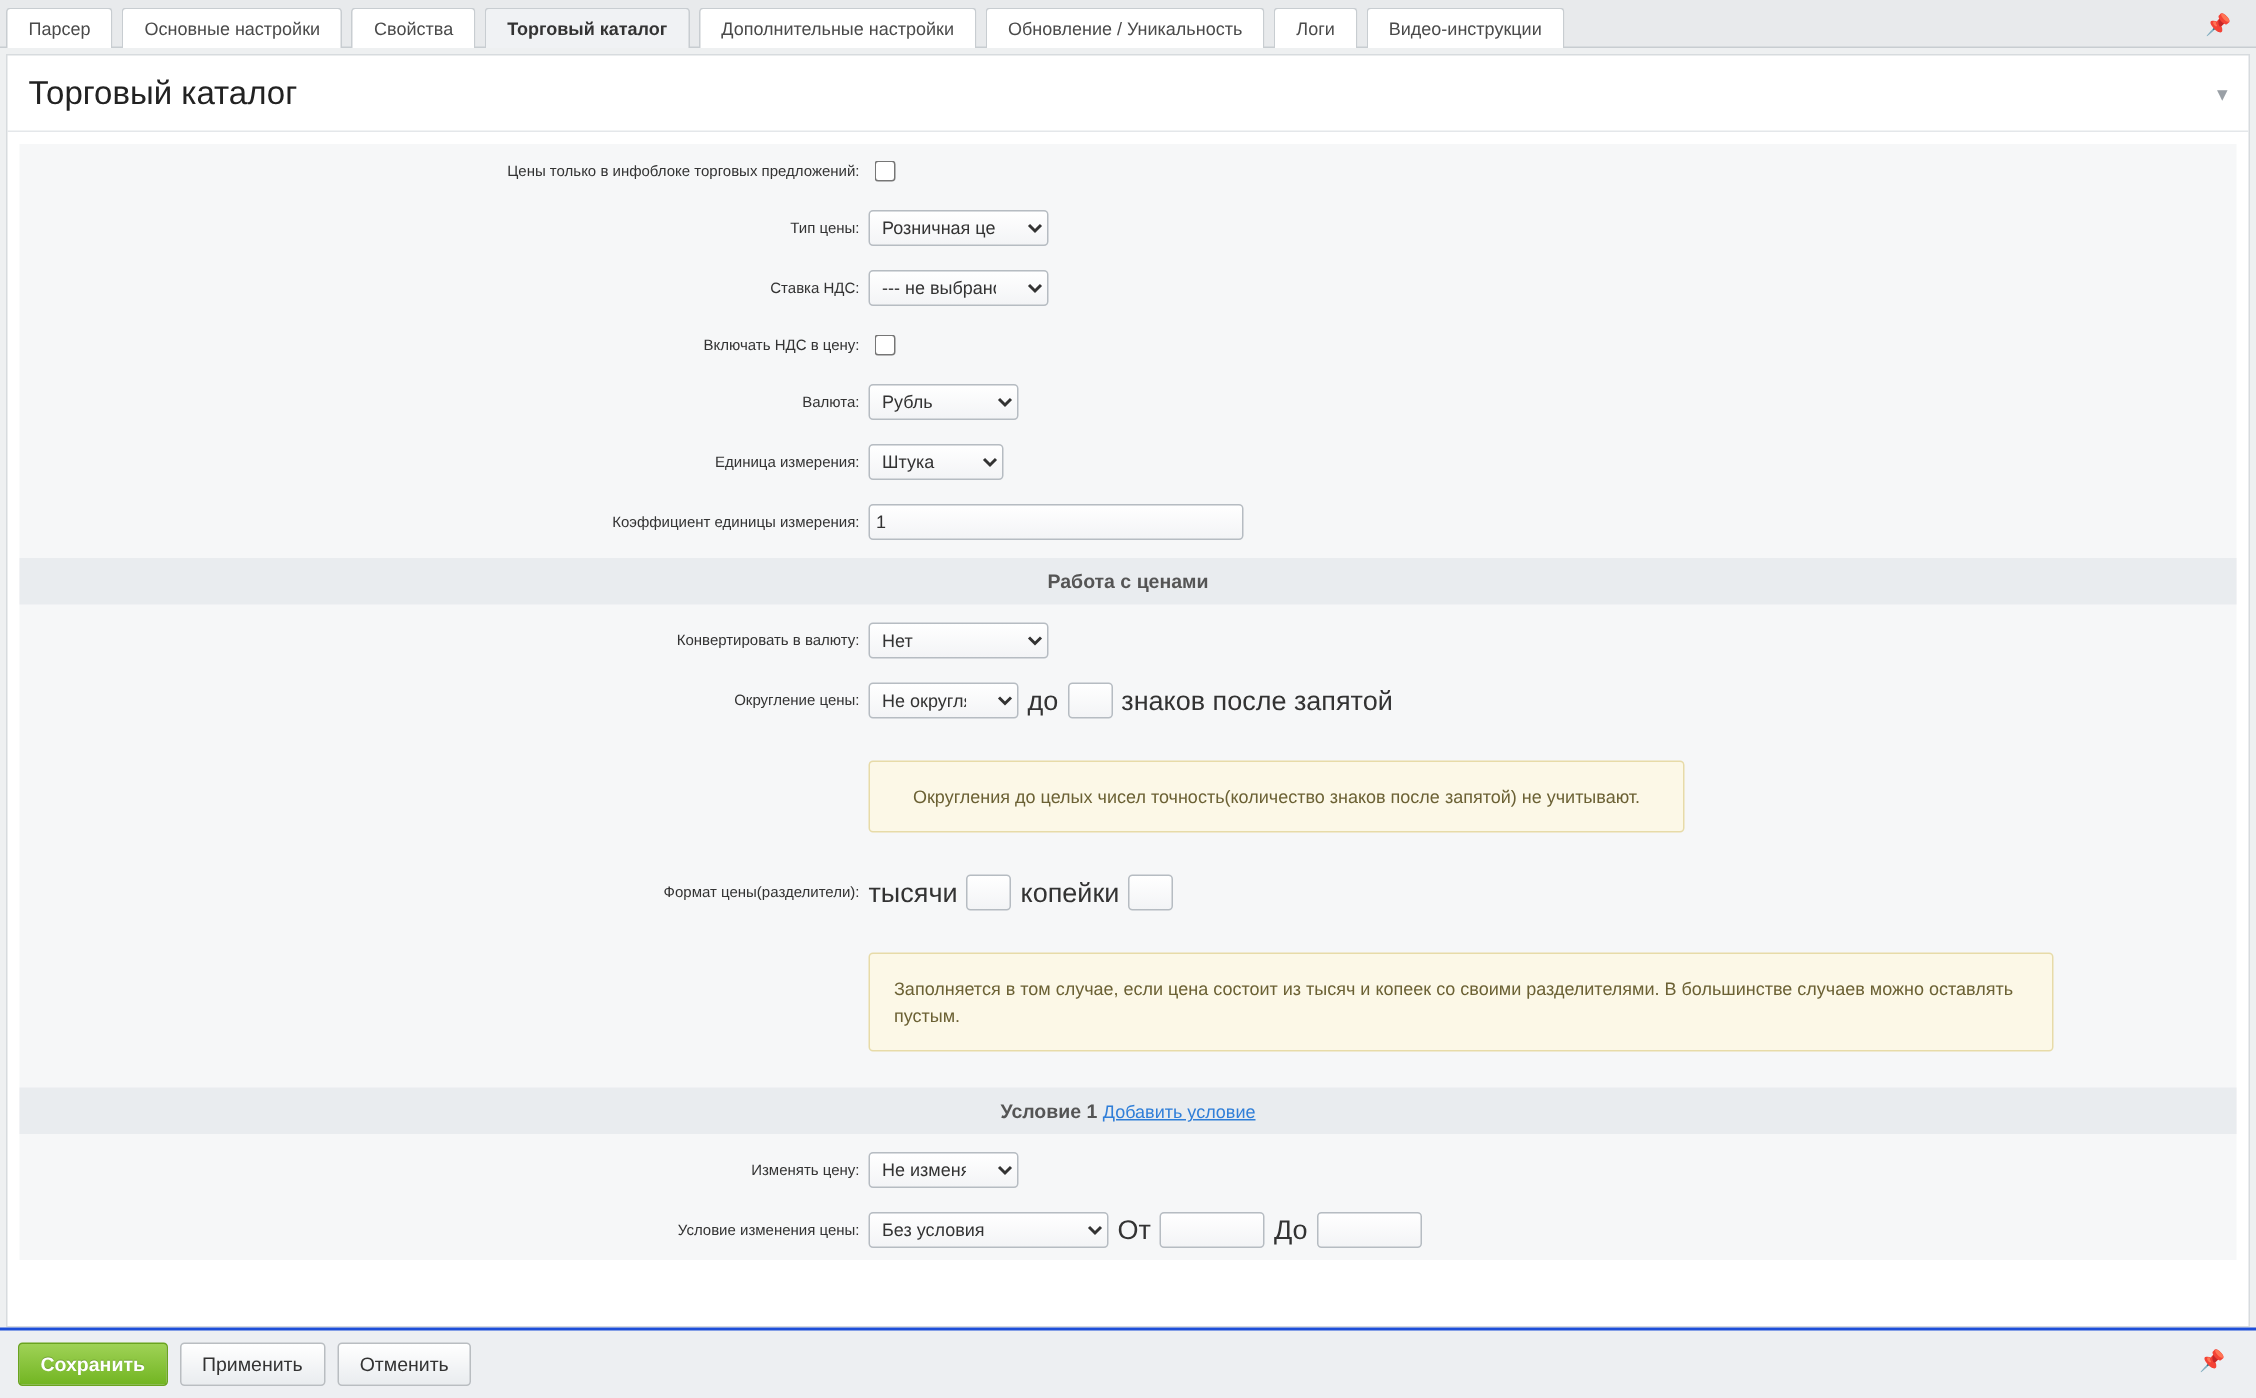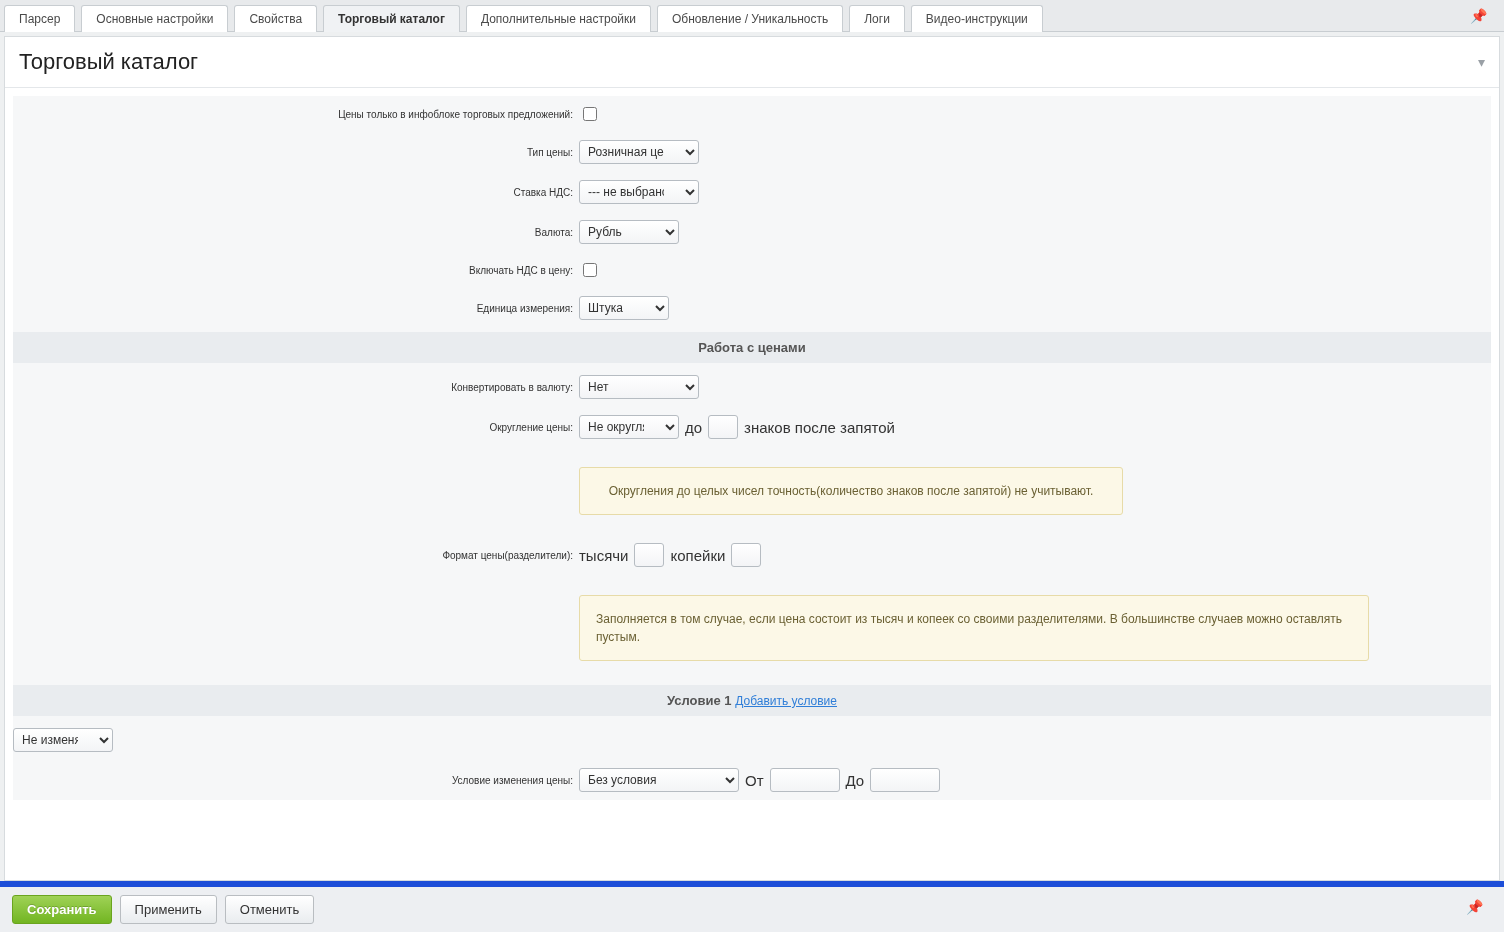--- a/index.html
+++ b/index.html
@@ -141,21 +141,21 @@
     padding: 14px 16px;
     background: #fcf8e7;
     border: 1px solid #e7dba8;
     border-radius: 3px;
     color: #6b6134;
     font-size: 12px;
     line-height: 1.5;
   }
   .footer {
     background: #edeff2;
-    border-top: 6px solid #1d4ed8;
+    border-top: 2px solid #1d4ed8;
     padding: 8px 12px;
     display: flex;
     gap: 8px;
     align-items: flex-end;
     position: relative;
   }
   .btn {
     border: 1px solid #b9bdc1;
     background: linear-gradient(#ffffff, #e9ecef);
     padding: 6px 14px;
@@ -170,21 +170,21 @@
     color: #fff;
     font-weight: bold;
     text-shadow: 0 -1px 0 rgba(0,0,0,0.2);
   }
   .footer .pin-icon {
     position: absolute;
     right: 10px;
     top: 12px;
   }
   .inline-label {
-    font-size: 15px;
+    font-size: 18px;
     color: #333;
   }
   .tight-input {
     width: 30px;
     text-align: center;
   }
   .mid-input {
     width: 70px;
   }
   .wide-input {
@@ -234,44 +234,50 @@
       <div class="form-row">
         <div class="form-label">Ставка НДС:</div>
         <div class="form-field">
           <select style="width:120px;">
             <option>--- не выбрано ---</option>
           </select>
         </div>
       </div>
 
       <div class="form-row">
+        <div class="form-label">Включать НДС в цену:</div>
+        <div class="form-field">
+          <input type="checkbox" style="">
+        </div>
+      </div>
+
+      <div class="form-row">
         <div class="form-label">Валюта:</div>
         <div class="form-field">
           <select style="width:100px;">
             <option>Рубль</option>
           </select>
         </div>
       </div>
 
       <div class="form-row">
-        <div class="form-label">Включать НДС в цену:</div>
-        <div class="form-field">
-          <input type="checkbox" style="">
-        </div>
-      </div>
-
-      <div class="form-row">
         <div class="form-label">Единица измерения:</div>
         <div class="form-field">
           <select style="width:90px;">
             <option>Штука</option>
           </select>
         </div>
       </div>
 
+      <div class="form-row">
+        <div class="form-label">Коэффициент единицы измерения:</div>
+        <div class="form-field">
+          <input type="text" class="wide-input" value="1" style="">
+        </div>
+      </div>
 
       <div class="section-bar">Работа с ценами</div>
 
       <div class="form-row">
         <div class="form-label">Конвертировать в валюту:</div>
         <div class="form-field">
           <select style="width:120px;">
             <option>Нет</option>
           </select>
         </div>
@@ -312,20 +318,21 @@
           <div class="note" style="width:760px;">Заполняется в том случае, если цена состоит из тысяч и копеек со своими разделителями. В большинстве случаев можно оставлять пустым.</div>
         </div>
       </div>
 
       <div class="section-bar">
         <span>Условие 1</span>
         <a href="#">Добавить условие</a>
       </div>
 
       <div class="form-row">
+        <div class="form-label">Изменять цену:</div>
         <div class="form-field">
           <select style="width:100px;">
             <option>Не изменять</option>
           </select>
         </div>
       </div>
 
       <div class="form-row">
         <div class="form-label">Условие изменения цены:</div>
         <div class="form-field">

